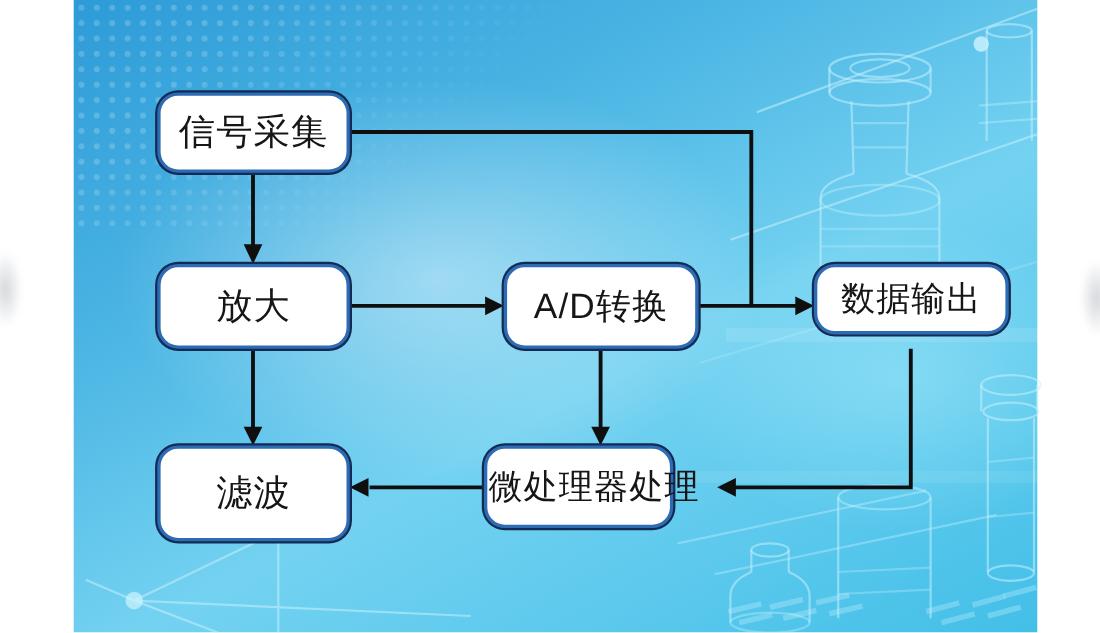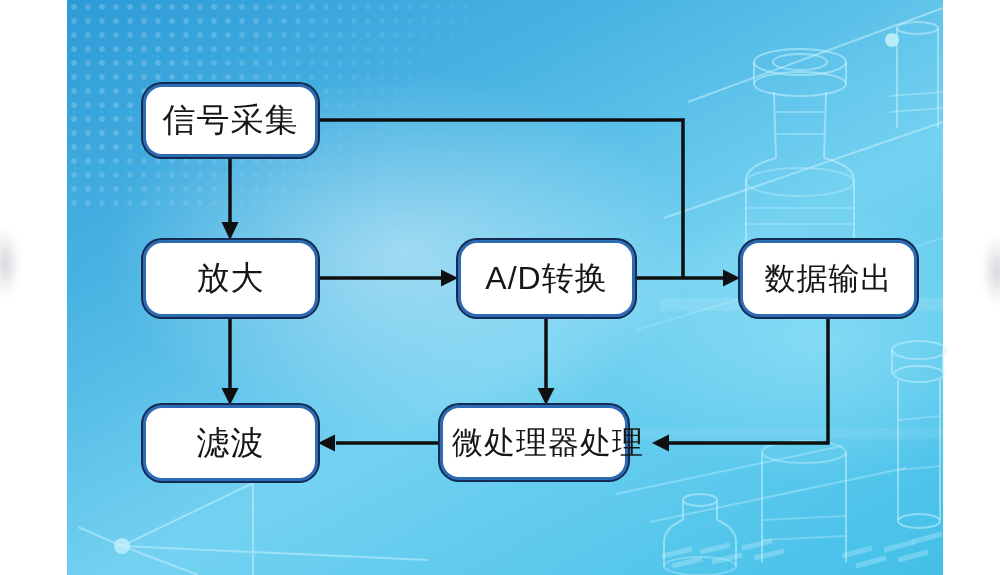--- a/index.html
+++ b/index.html
@@ -148,25 +148,25 @@
 <div class="layer" id="node-layer">
     <div class="node" style="left: 143px; top: 84px; width: 175px; height: 73px; font-size: 33px;">
       <span>信号采集</span>
     </div>
     <div class="node" style="left: 458px; top: 240px; width: 177px; height: 77px; font-size: 32px;">
       <span>A/D转换</span>
     </div>
     <div class="node" style="left: 143px; top: 240px; width: 175px; height: 77px; font-size: 33px;">
       <span>放大</span>
     </div>
-    <div class="node" style="left: 740px; top: 240px; width: 177px; height: 77px; font-size: 31px;">
+    <div class="node" style="left: 740px; top: 240px; width: 177px; height: 64px; font-size: 31px;">
       <span>数据输出</span>
     </div>
-    <div class="node" style="left: 440px; top: 405px; width: 188px; height: 75px; font-size: 31px; padding-left: 28px;">
+    <div class="node" style="left: 440px; top: 405px; width: 172px; height: 75px; font-size: 31px; padding-left: 28px;">
       <span>微处理器处理</span>
     </div>
-    <div class="node" style="left: 143px; top: 405px; width: 175px; height: 76px; font-size: 33px;">
+    <div class="node" style="left: 143px; top: 405px; width: 175px; height: 87px; font-size: 33px;">
       <span>滤波</span>
     </div>
   </div>
 
 <div class="margin-shadow left"></div>
 <div class="margin-shadow right"></div>
 
 </body></html>

